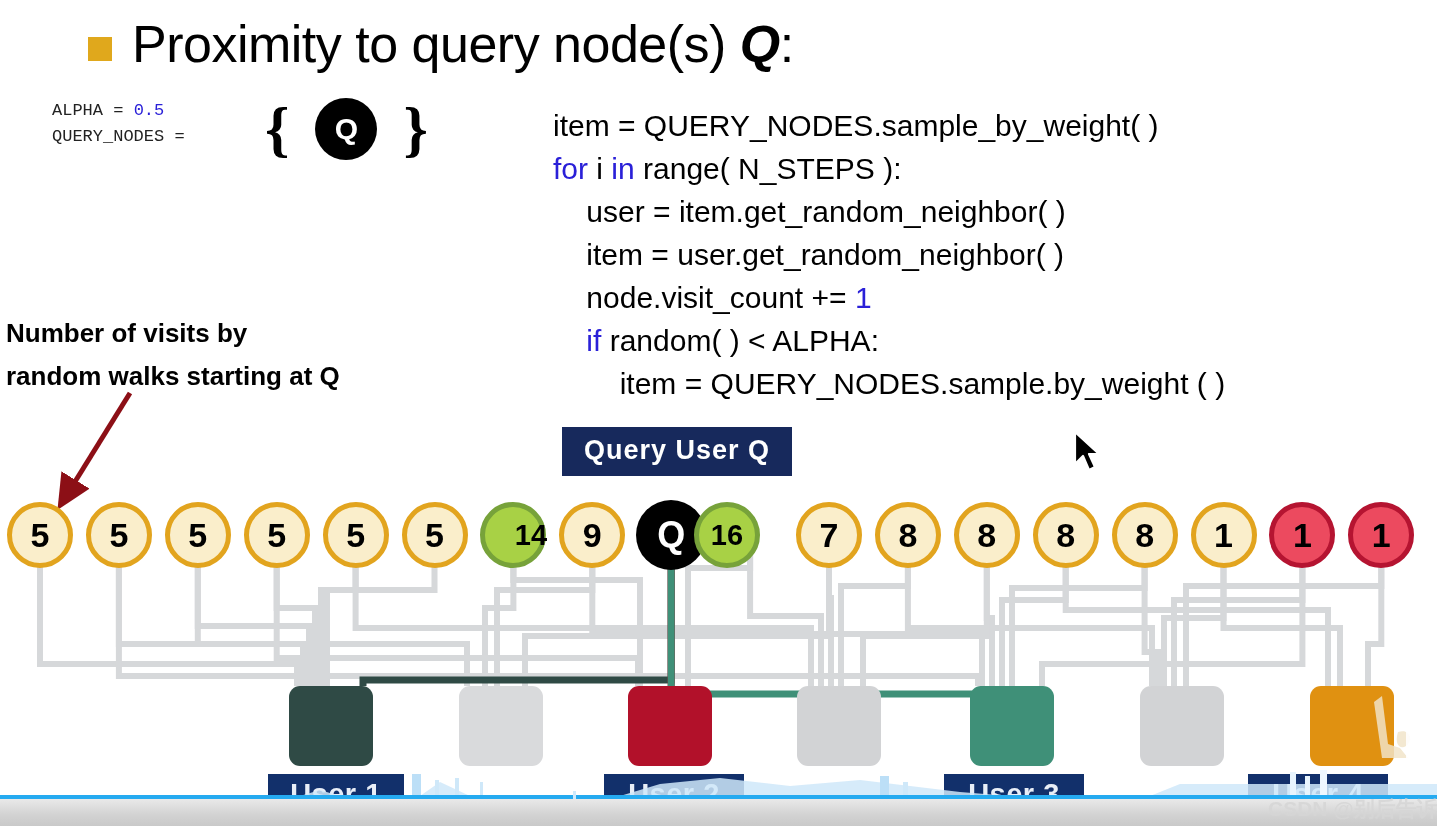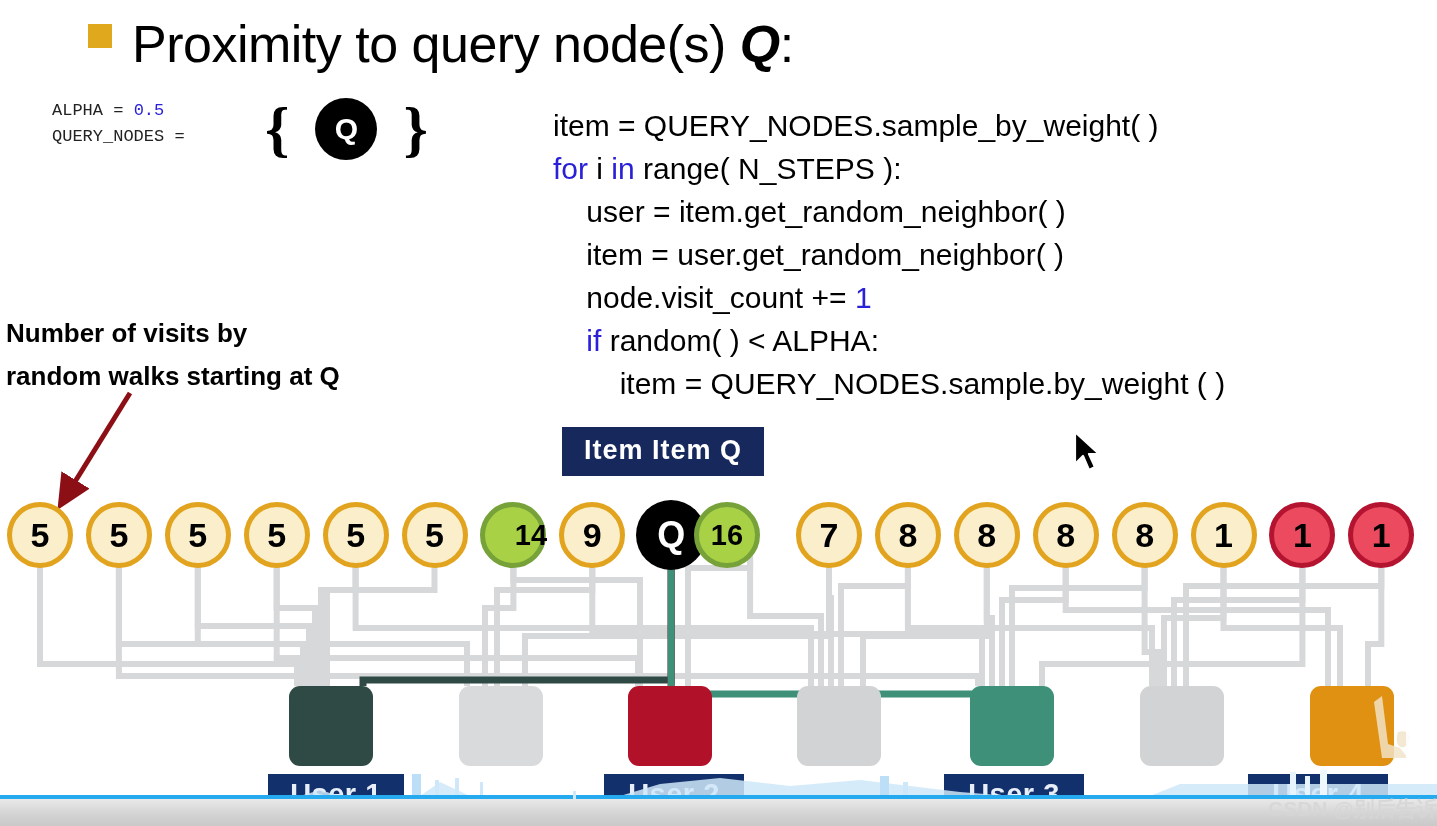--- a/index.html
+++ b/index.html
@@ -1,21 +1,21 @@
 <!DOCTYPE html>
 <html><head>
 <meta charset="utf-8">
 <style>
   html,body{margin:0;padding:0;background:#fff;}
   body{width:1437px;height:826px;overflow:hidden;
        font-family:"Liberation Sans",sans-serif;position:relative;}
   #stage{position:relative;width:1437px;height:826px;background:#ffffff;overflow:hidden;}
 
   
-  #title-row{position:absolute;left:88px;top:14px;display:flex;gap:20px;}
+  #title-row{position:absolute;left:88px;top:14px;display:flex;align-items:center;gap:20px;}
   #bullet{width:24px;height:24px;background:#e0a81c;flex:0 0 auto;margin-top:10px;}
   #title-text{font-size:52px;color:#000;white-space:nowrap;letter-spacing:-0.5px;}
   #title-text .q{font-weight:bold;font-style:italic;}
 
   
   #mono-code{position:absolute;left:52px;top:98px;font-family:"Liberation Mono",monospace;
              font-size:17px;line-height:26px;color:#222;white-space:pre;}
   #mono-code .num{color:#2a20d8;}
 
   
@@ -95,21 +95,21 @@
   </div>
   <svg id="annot-arrow" width="120" height="125">
     <defs>
       <marker id="ah" markerWidth="7" markerHeight="7" refX="3" refY="3.2" orient="auto">
         <path d="M0,0 L7,3.2 L0,6.6 Z" fill="#8c0f16"></path>
       </marker>
     </defs>
     <line x1="90" y1="8" x2="28" y2="108" stroke="#8c0f16" stroke-width="5" marker-end="url(#ah)"></line>
   </svg>
 
-  <div id="query-label">Item Item Q</div>
+  <div id="query-label">Query User Q</div>
 
   <svg id="graph" width="1437" height="358">
     <g id="edges-gray">
         <path d="M40,68 L40,196 L297,196 L297,218" fill="none" stroke="#d6d8da" stroke-width="6"></path>
         <path d="M118.9,68 L118.9,176 L303,176 L303,218" fill="none" stroke="#d6d8da" stroke-width="6"></path>
         <path d="M197.8,68 L197.8,158 L309,158 L309,218" fill="none" stroke="#d6d8da" stroke-width="6"></path>
         <path d="M276.70000000000005,68 L276.70000000000005,140 L315,140 L315,218" fill="none" stroke="#d6d8da" stroke-width="6"></path>
         <path d="M355.6,68 L355.6,122 L321,122 L321,218" fill="none" stroke="#d6d8da" stroke-width="6"></path>
         <path d="M434.5,68 L434.5,122 L327,122 L327,218" fill="none" stroke="#d6d8da" stroke-width="6"></path>
         <path d="M513.4000000000001,68 L513.4000000000001,140 L485,140 L485,218" fill="none" stroke="#d6d8da" stroke-width="6"></path>

